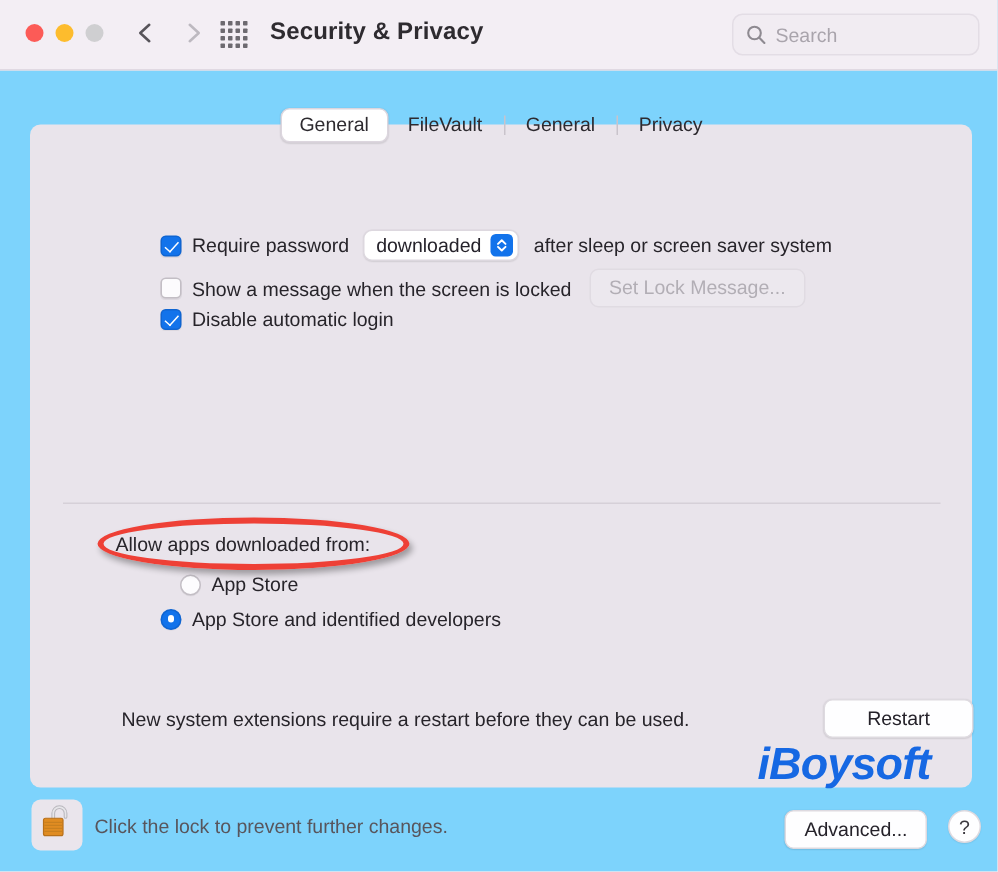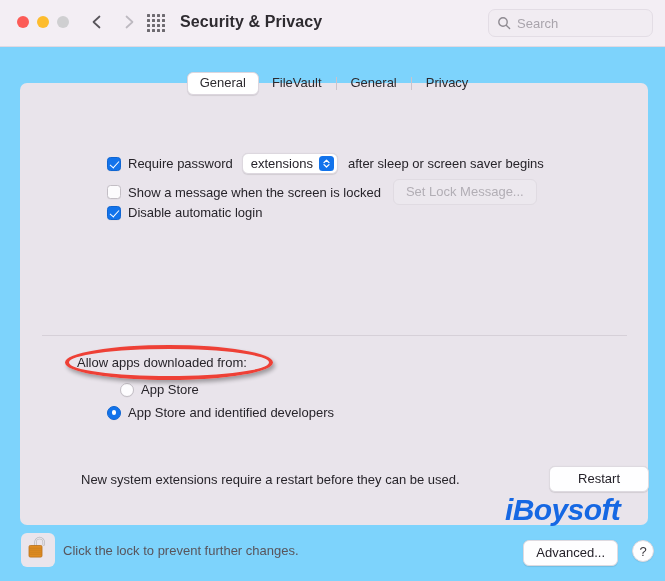--- a/index.html
+++ b/index.html
@@ -398,29 +398,29 @@
         <span class="tabsep"></span>
         <span class="tab">Privacy</span>
       </div>
     </div>
 
 
     <div class="row" style="left:87px; top:70px;">
       <span class="cb on"></span>
       <span class="cblabel">Require password</span>
       <span class="popup" style="margin-left:9px;">
-        <span class="pval">extensions</span>
+        <span class="pval">downloaded</span>
         <span class="parrows">
           <svg viewBox="0 0 11 11" width="11" height="11">
             <polyline points="3,4.6 5.5,2.2 8,4.6" fill="none" stroke="#fff" stroke-width="1.3" stroke-linecap="round" stroke-linejoin="round"></polyline>
             <polyline points="3,6.6 5.5,9 8,6.6" fill="none" stroke="#fff" stroke-width="1.3" stroke-linecap="round" stroke-linejoin="round"></polyline>
           </svg>
         </span>
       </span>
-      <span class="static-text" style="margin-left:10px;">after sleep or screen saver begins</span>
+      <span class="static-text" style="margin-left:10px;">after sleep or screen saver system</span>
     </div>
 
     <div class="row" style="left:87px; top:96px;">
       <span class="cb"></span>
       <span class="cblabel">Show a message when the screen is locked</span>
       <button class="btn disabled" style="margin-left:12px;">Set Lock Message...</button>
     </div>
 
     <div class="row" style="left:87px; top:122px;">
       <span class="cb on"></span>

